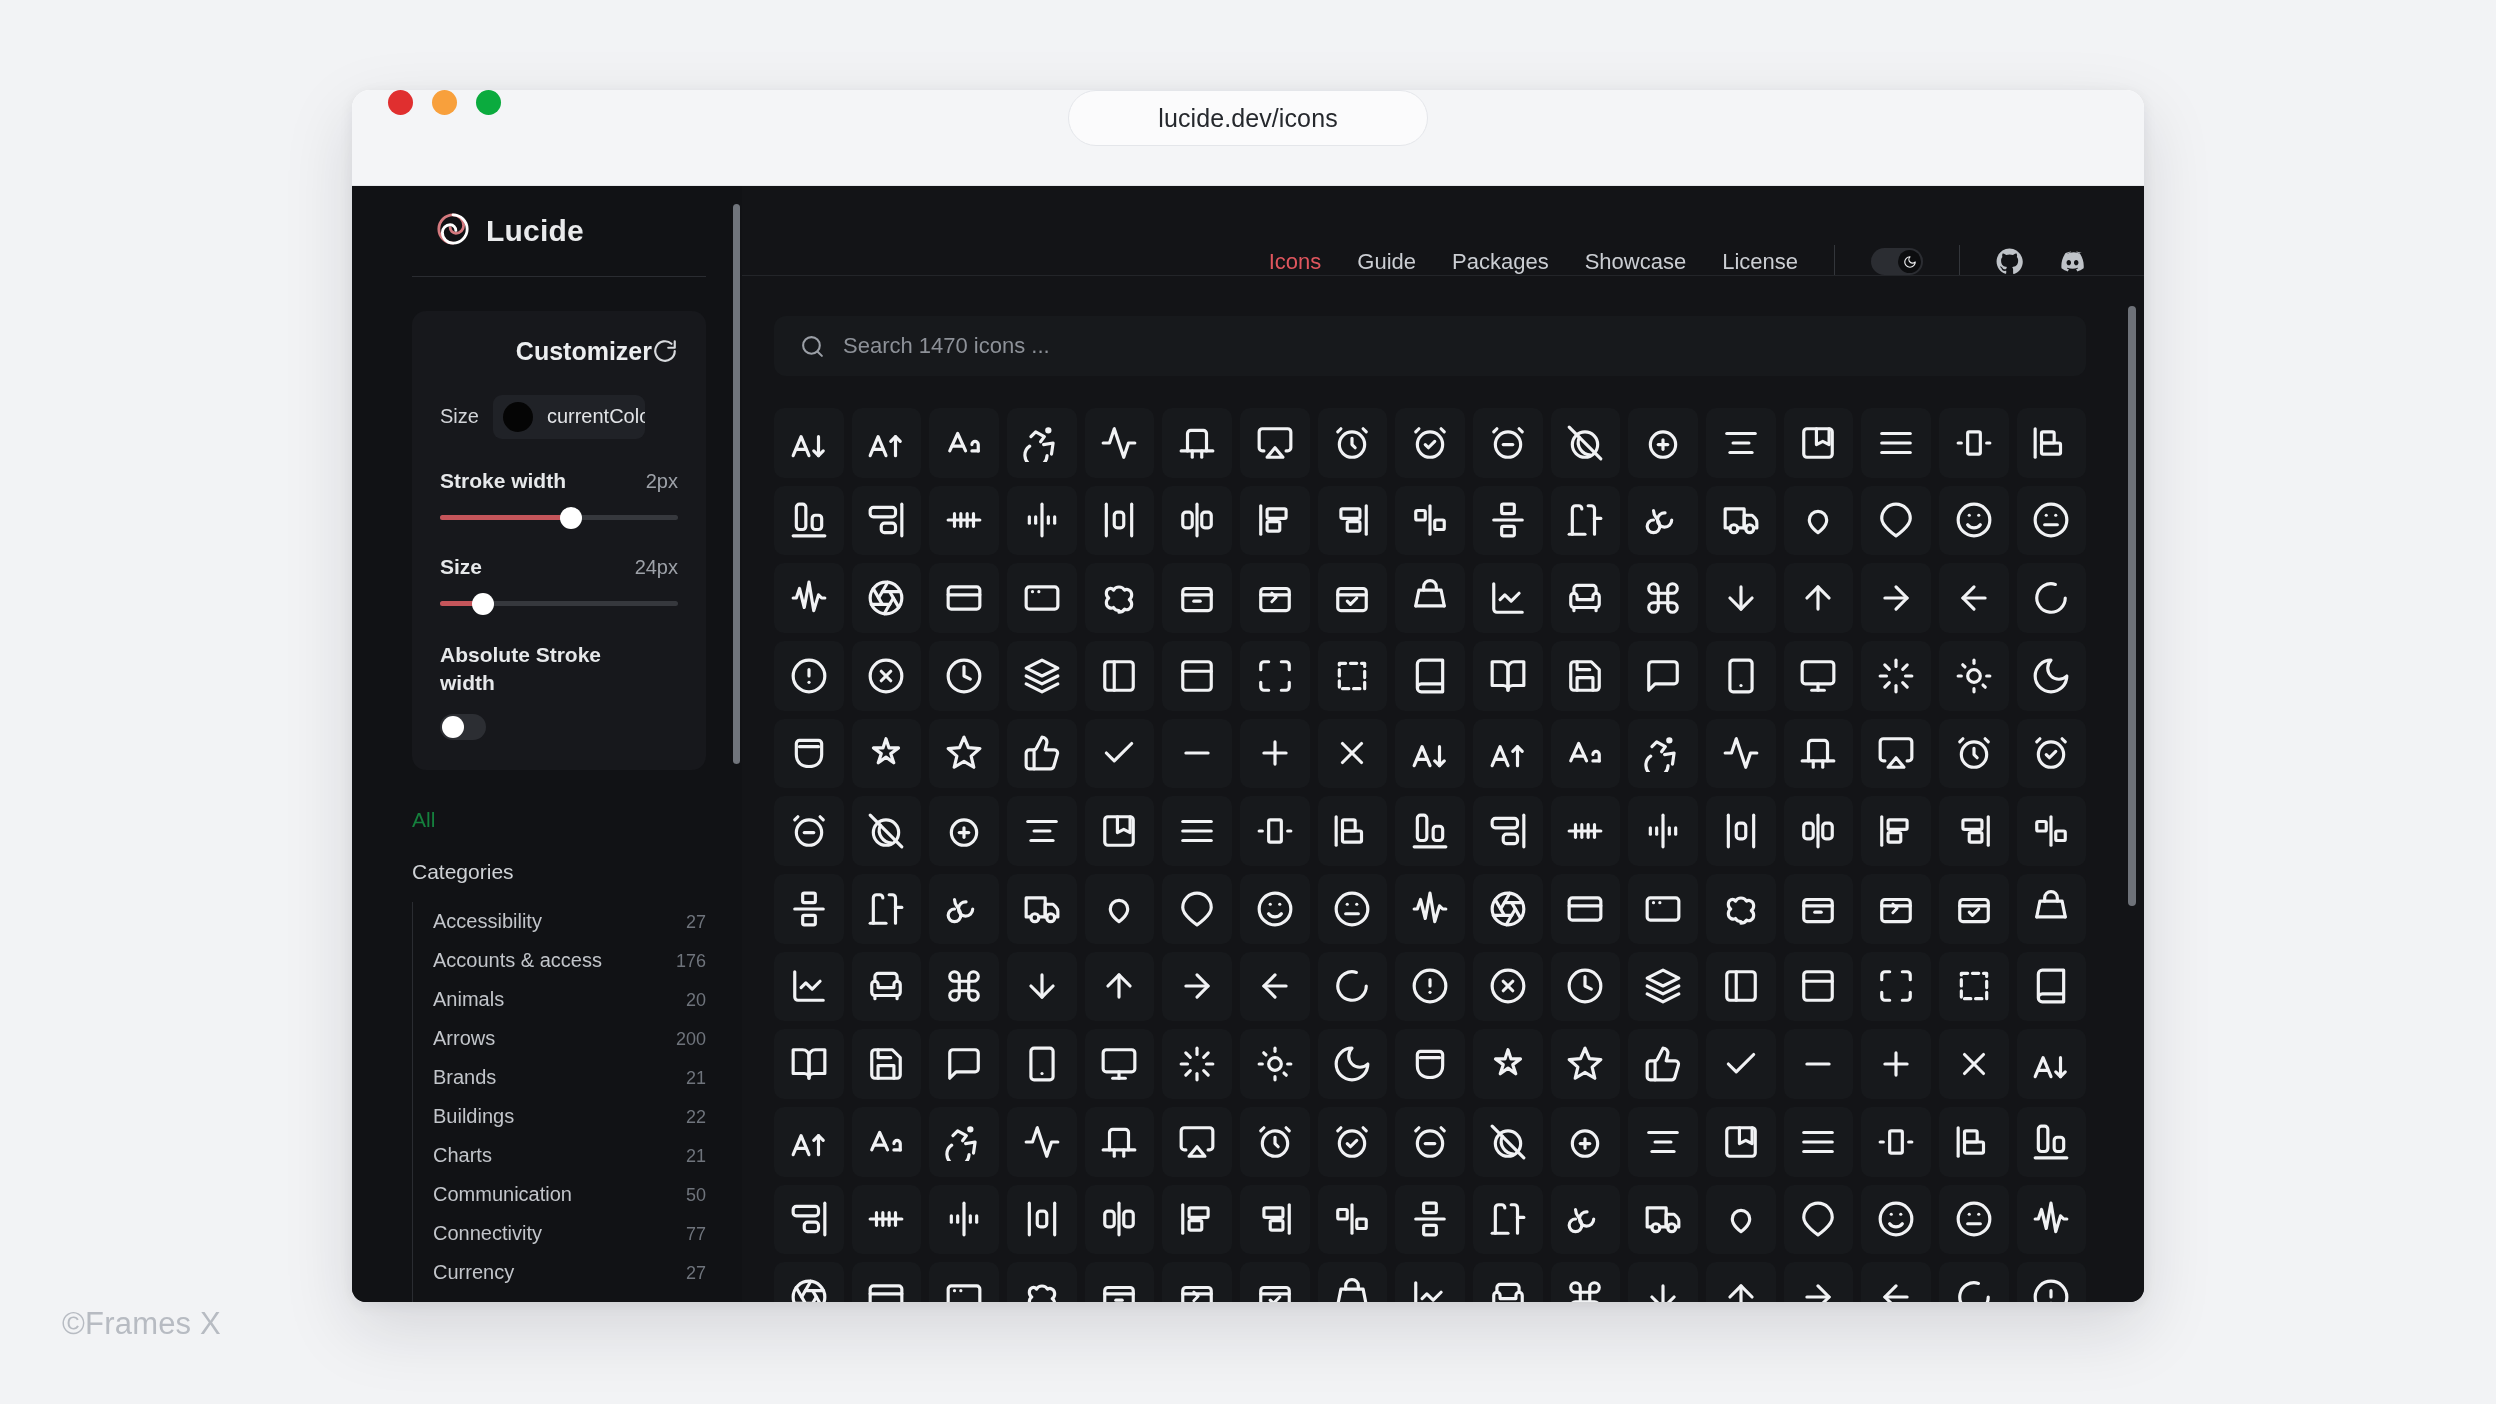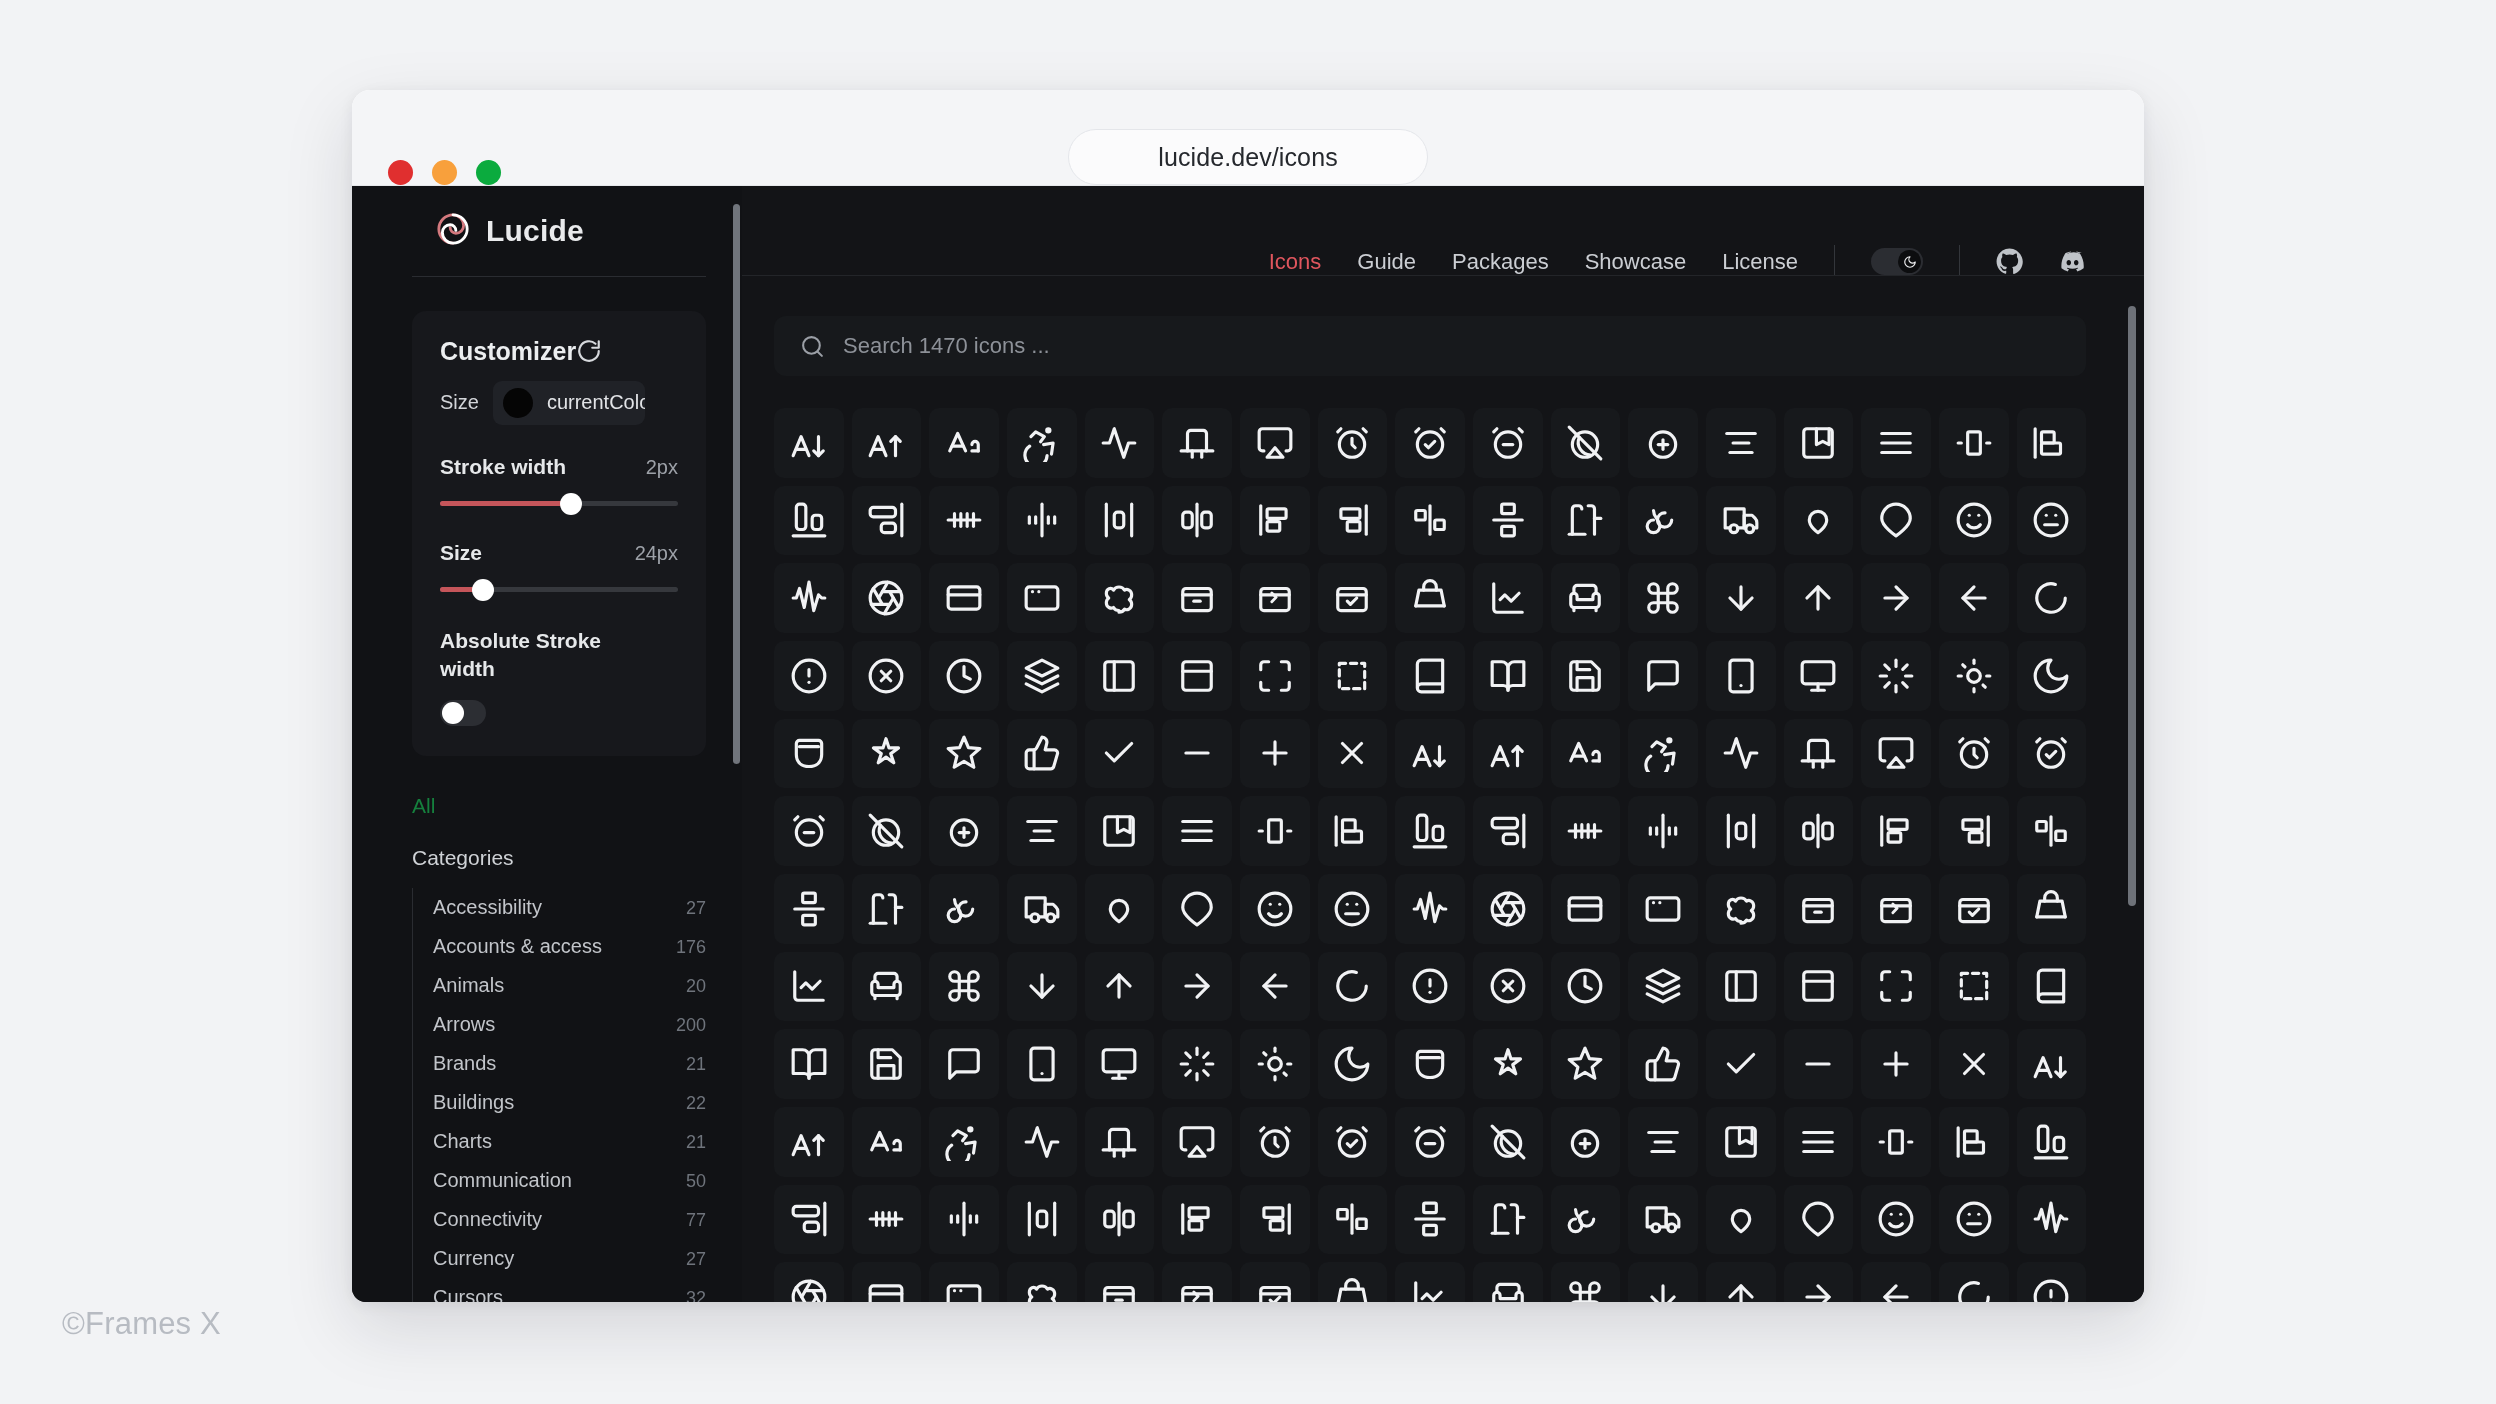--- a/index.html
+++ b/index.html
@@ -39,21 +39,21 @@
     flex-direction: column;
   }
 
   
   #titlebar {
     height: 96px;
     flex: 0 0 96px;
     background: #f4f5f7;
     border-bottom: 1px solid #e6e8eb;
     display: flex;
-    align-items: flex-end;
+    align-items: flex-start;
     position: relative;
   }
   .traffic-lights { display: flex; gap: 19px; margin-left: 36px; }
   .light { width: 25px; height: 25px; border-radius: 50%; }
   .light.red    { background: #e02f2f; }
   .light.yellow { background: #f8a03c; }
   .light.green  { background: #0bab3e; }
 
   #url-bar {
     position: absolute;
@@ -119,22 +119,22 @@
   
   #customizer {
     margin-top: 34px;
     background: #17181c;
     border-radius: 14px;
     padding: 26px 28px 30px 28px;
   }
   #customizer-head {
     display: flex;
     align-items: center;
-    justify-content: flex-start;
-    margin-bottom: 15px;
+    justify-content: flex-end;
+    margin-bottom: 29px;
   }
   #customizer-title { font-size: 25px; font-weight: 700; color: #eceef0; }
   #reset-icon { width: 26px; height: 26px; color: #d7d9dd; cursor: pointer; }
 
   .cz-row-color {
     display: flex;
     align-items: center;
     gap: 14px;
     margin-bottom: 30px;
   }

